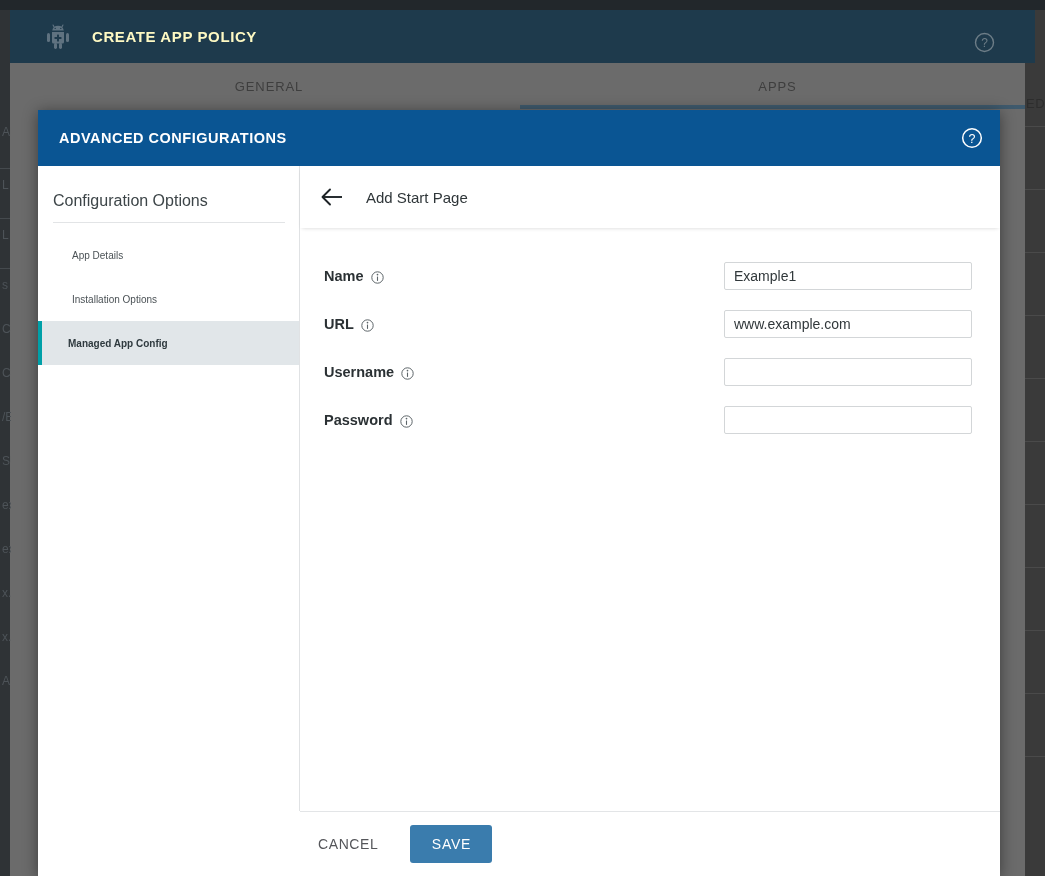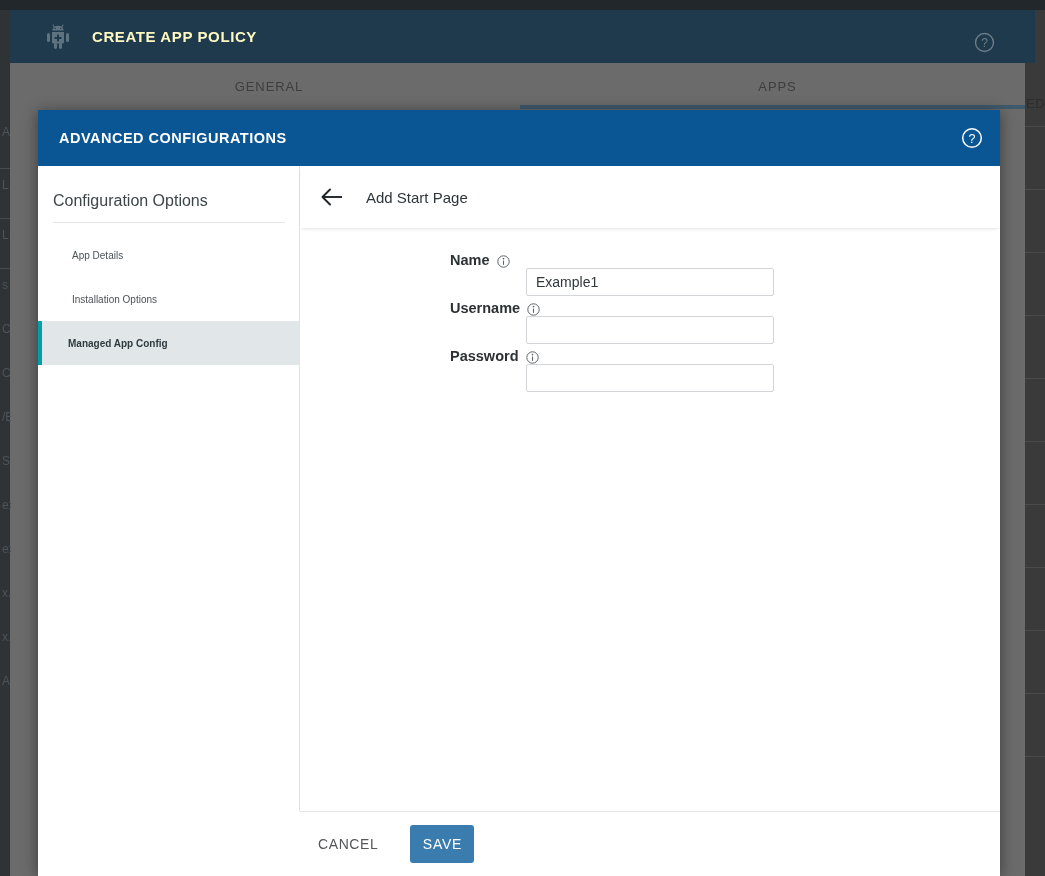--- a/index.html
+++ b/index.html
@@ -243,21 +243,20 @@
     padding: 24px 0 0 0;
     min-height: 0;
     overflow: hidden;
     background: #ffffff;
   }
   .form-row {
     display: flex;
     align-items: center;
     height: 48px;
     padding: 0 24px 0 24px;
-    flex-direction: column;
   }
   .form-label {
     width: 400px;
     flex: none;
     font-size: 14.5px;
     font-weight: bold;
     color: #2b3134;
     display: flex;
     align-items: center;
     gap: 7px;
@@ -307,21 +306,21 @@
   }
   .btn-save {
     background: #3a7cad;
     border: none;
     border-radius: 3px;
     color: #ffffff;
     font-family: "Liberation Sans", sans-serif;
     font-size: 14px;
     letter-spacing: 0.7px;
     cursor: pointer;
-    width: 64px;
+    width: 82px;
     height: 38px;
   }
 </style>
 </head>
 <body>
 
 <div class="bg-root">
 
   <div class="bg-topstrip"></div>
   <div class="bg-leftrail"></div>
@@ -450,20 +449,33 @@
               <svg viewBox="0 0 13 13" width="13" height="13">
                 <circle cx="6.5" cy="6.5" r="5.7" fill="none" stroke="#5c6468" stroke-width="1"></circle>
                 <circle cx="6.5" cy="3.6" r=".85" fill="#5c6468"></circle>
                 <rect x="5.95" y="5.4" width="1.1" height="4.6" rx=".45" fill="#5c6468"></rect>
               </svg>
             </span>
           </div>
           <input class="form-input" value="Example1" placeholder="" style="">
         </div>
 
+        <div class="form-row">
+          <div class="form-label">
+            <span>URL</span>
+            <span class="info-icon">
+              <svg viewBox="0 0 13 13" width="13" height="13">
+                <circle cx="6.5" cy="6.5" r="5.7" fill="none" stroke="#5c6468" stroke-width="1"></circle>
+                <circle cx="6.5" cy="3.6" r=".85" fill="#5c6468"></circle>
+                <rect x="5.95" y="5.4" width="1.1" height="4.6" rx=".45" fill="#5c6468"></rect>
+              </svg>
+            </span>
+          </div>
+          <input class="form-input" value="www.example.com" placeholder="" style="">
+        </div>
 
         <div class="form-row">
           <div class="form-label">
             <span>Username</span>
             <span class="info-icon">
               <svg viewBox="0 0 13 13" width="13" height="13">
                 <circle cx="6.5" cy="6.5" r="5.7" fill="none" stroke="#5c6468" stroke-width="1"></circle>
                 <circle cx="6.5" cy="3.6" r=".85" fill="#5c6468"></circle>
                 <rect x="5.95" y="5.4" width="1.1" height="4.6" rx=".45" fill="#5c6468"></rect>
               </svg>

